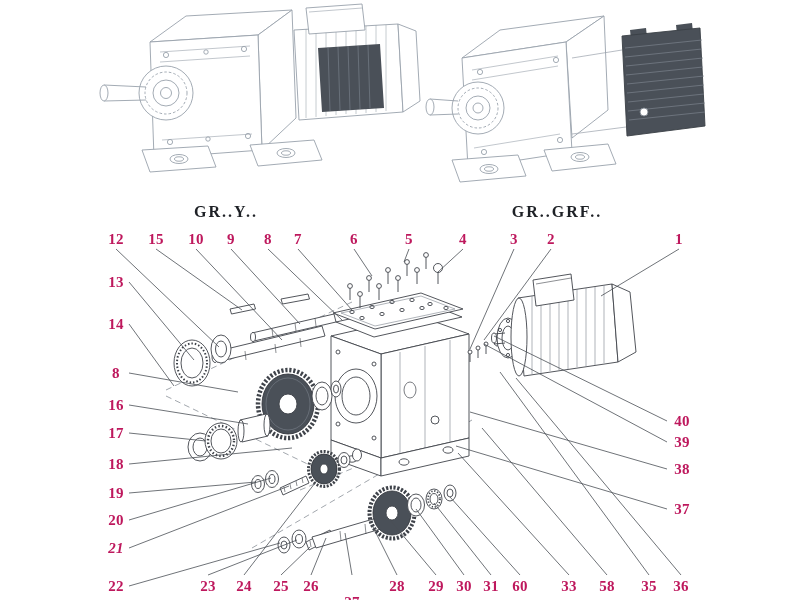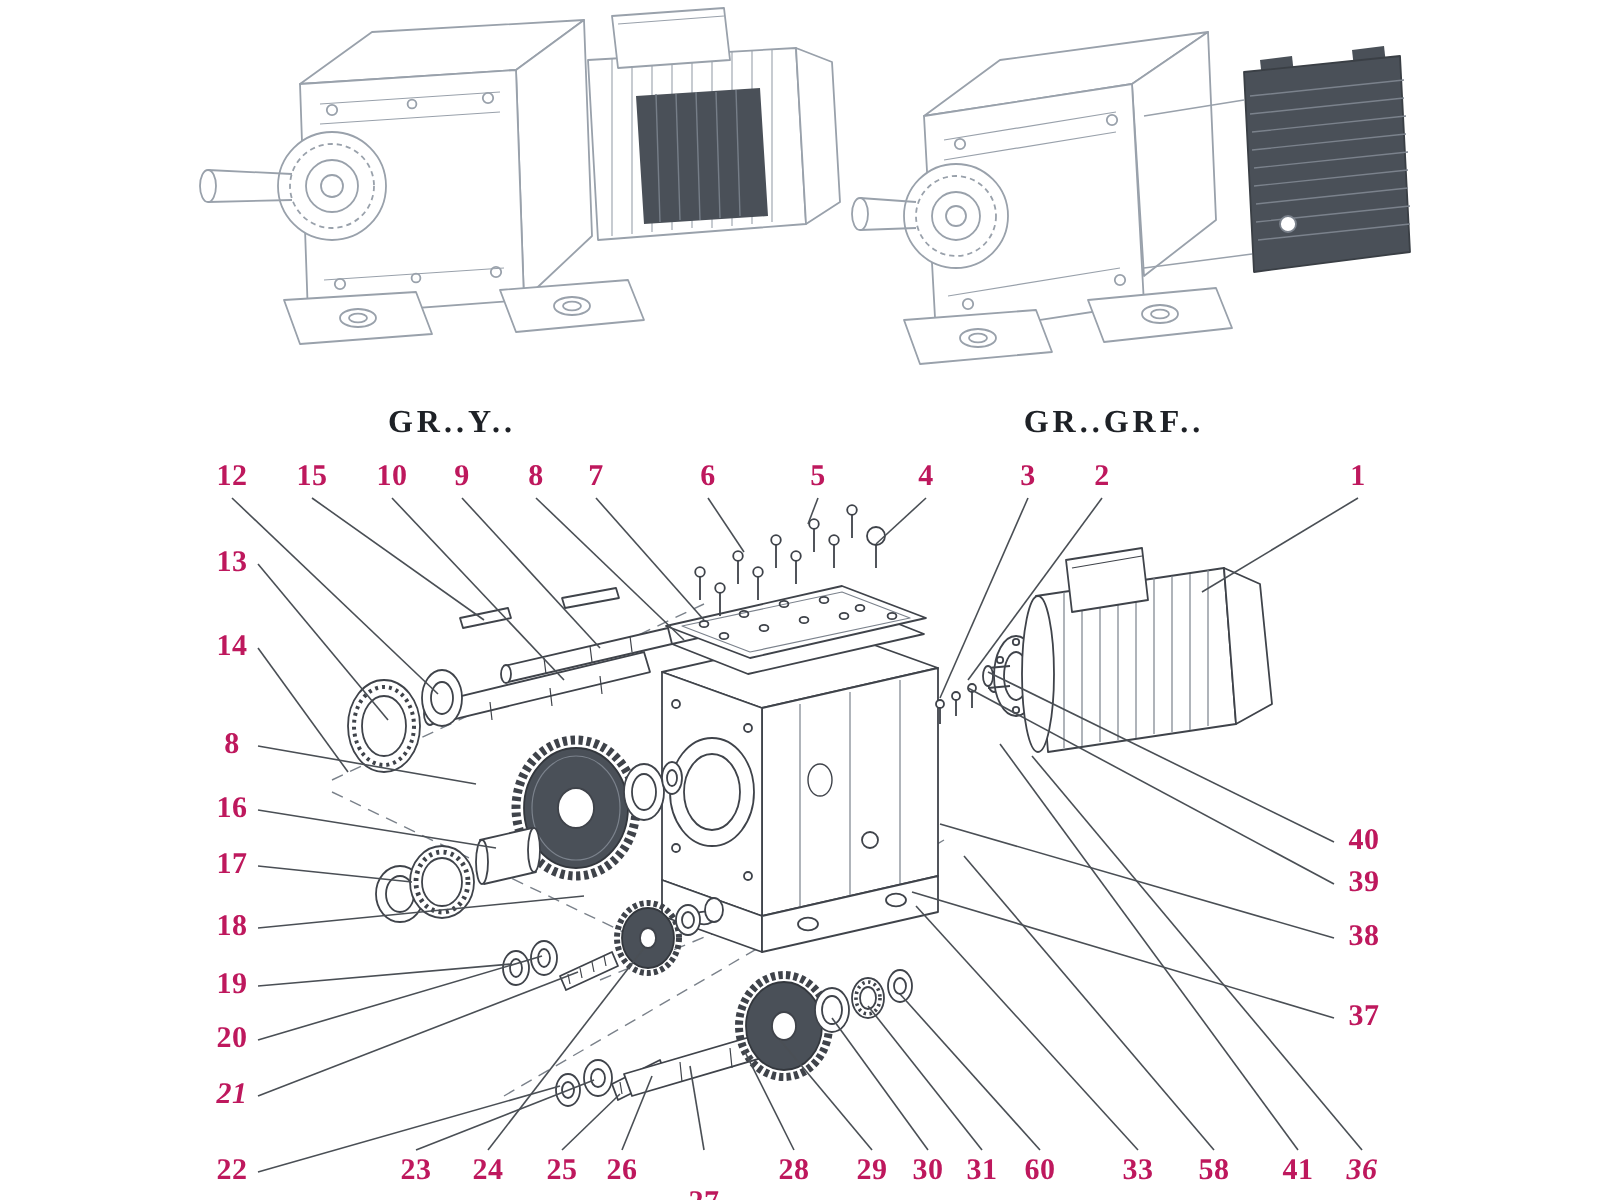--- a/index.html
+++ b/index.html
@@ -325,20 +325,20 @@
       <div class="callout" style="left: 281px; top: 586px;">25</div>
       <div class="callout" style="left: 311px; top: 586px;">26</div>
       <div class="callout" style="left: 352px; top: 586px; margin-top: 16px;">27</div>
       <div class="callout" style="left: 397px; top: 586px;">28</div>
       <div class="callout" style="left: 436px; top: 586px;">29</div>
       <div class="callout" style="left: 464px; top: 586px;">30</div>
       <div class="callout" style="left: 491px; top: 586px;">31</div>
       <div class="callout" style="left: 520px; top: 586px;">60</div>
       <div class="callout" style="left: 569px; top: 586px;">33</div>
       <div class="callout" style="left: 607px; top: 586px;">58</div>
-      <div class="callout" style="left: 649px; top: 586px;">41</div>
-      <div class="callout" style="left: 681px; top: 586px; font-style: italic;">36</div>
+      <div class="callout" style="left: 649px; top: 586px;">35</div>
+      <div class="callout" style="left: 681px; top: 586px;">36</div>
       <div class="callout" style="left: 682px; top: 509px;">37</div>
       <div class="callout" style="left: 682px; top: 469px;">38</div>
       <div class="callout" style="left: 682px; top: 442px;">39</div>
       <div class="callout" style="left: 682px; top: 421px;">40</div>
     </div>
 </div>
 
 </body></html>

